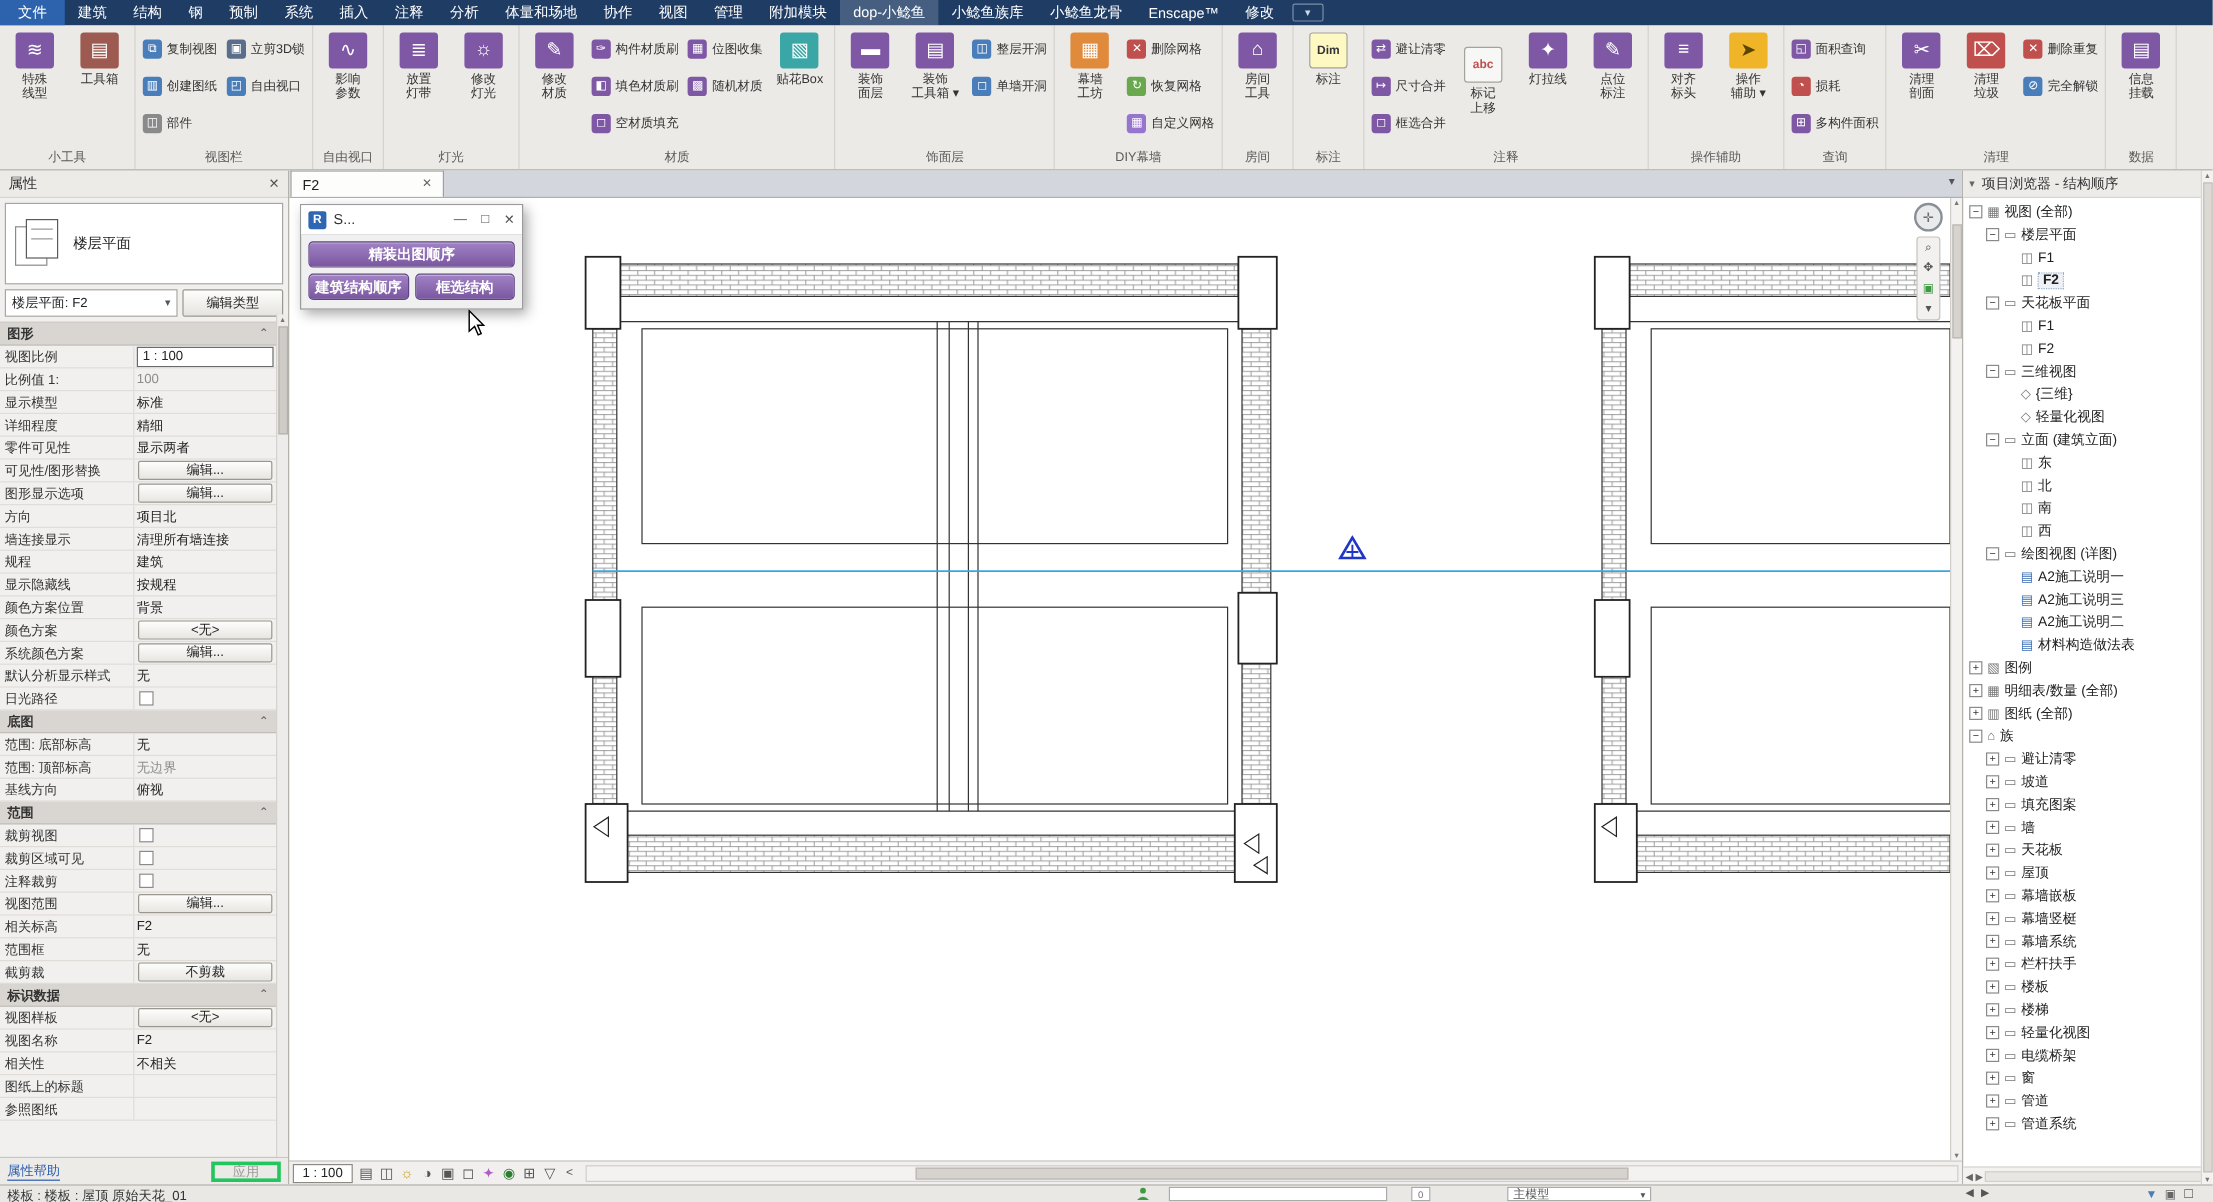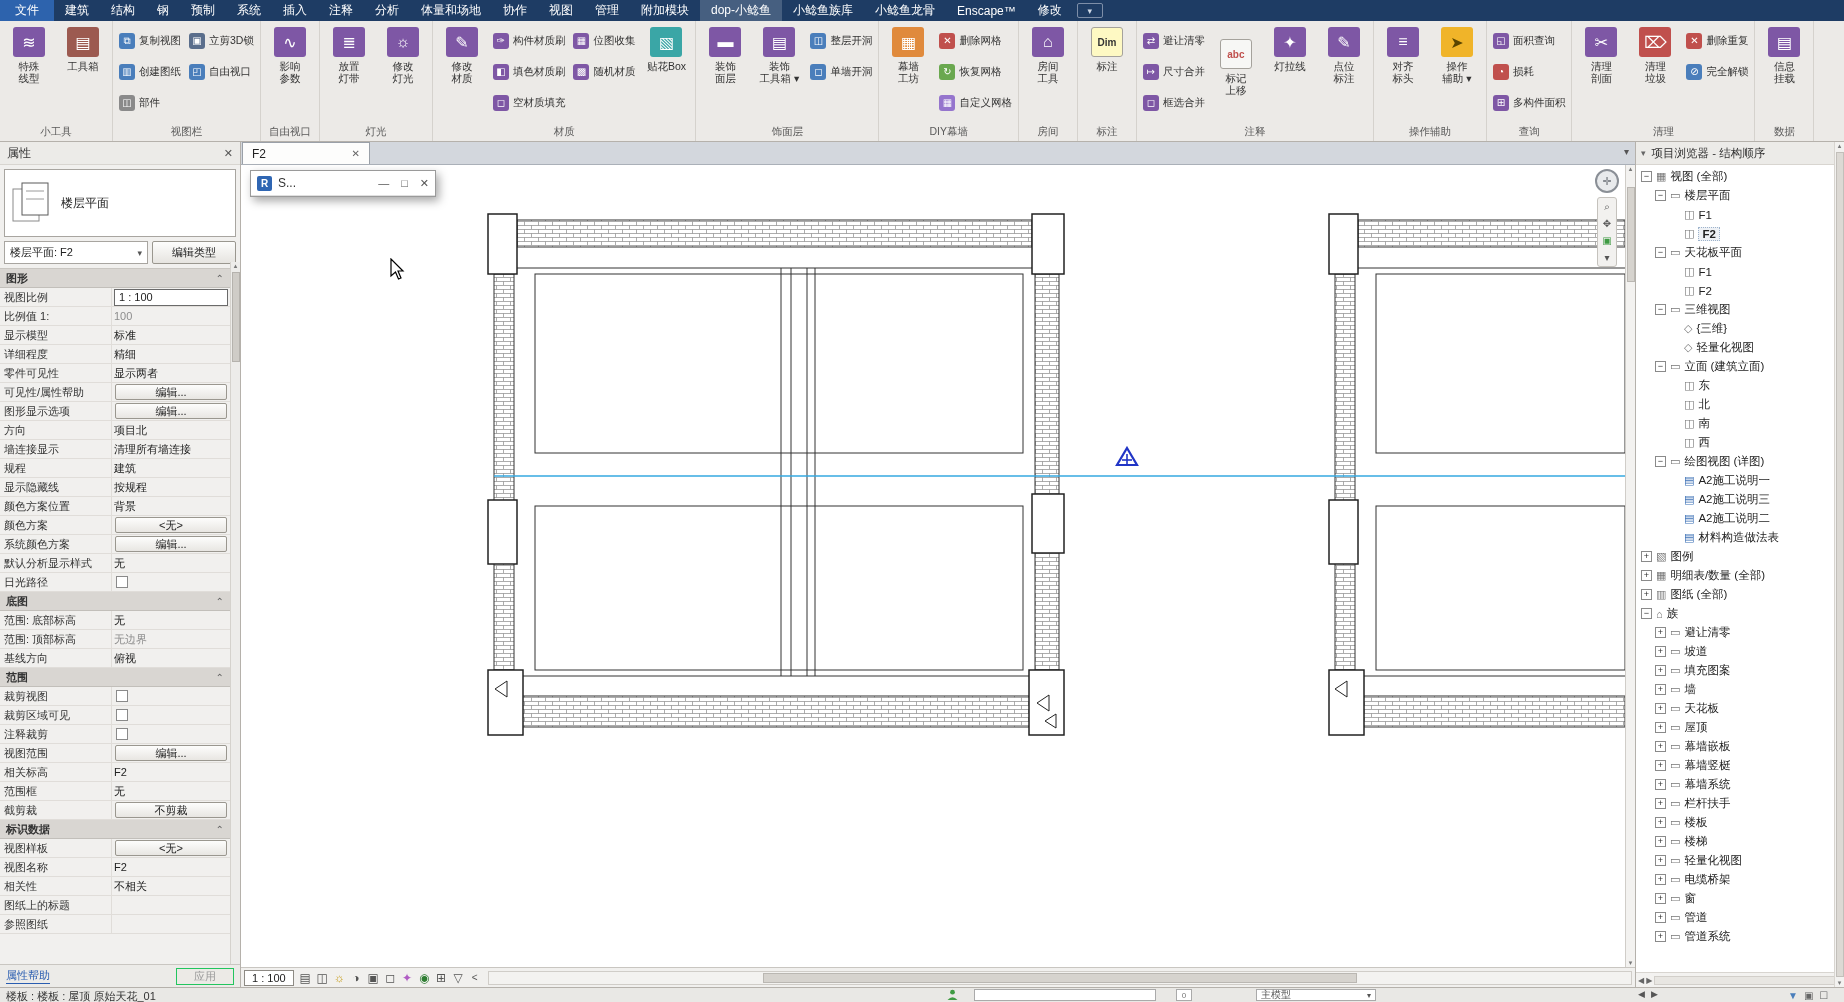--- a/index.html
+++ b/index.html
@@ -46,21 +46,21 @@
 .plab{width:112px;padding:2px 4px;border-right:1px solid #e0ddd9;color:#333;white-space:nowrap;overflow:hidden}
 .pval{flex:1;display:flex;align-items:center;padding:0 2px;white-space:nowrap;overflow:hidden}
 .pval .dim{color:#8d8d8d}
 .pinput{flex:1;background:#fff;border:1px solid #6a6a6a;padding:0 4px;line-height:15px}
 .pbtn{flex:1;margin:18px 1px;border:1px solid #9a978f;background:linear-gradient(#fdfdfc,#e8e6e2);text-align:center;border-radius:2px;line-height:14px}
 .pchk{width:12px;height:12px;background:#fff;border:1px solid #8a8a8a;margin-left:2px}
 .props-scroll{position:absolute;right:0;top:120px;bottom:23px;width:10px;background:#edecea;border-left:1px solid #d5d2cd;display:flex;flex-direction:column;align-items:center;font-size:7px;color:#777}
 .props-scroll .thumb{width:8px;height:90px;background:#cfccc7;border:1px solid #b5b2ad;margin-top:2px}
 .props-footer{height:23px;border-top:1px solid #c9c6c1;display:flex;align-items:center;padding:0 6px;background:#ecebe8}
 .props-footer .help{color:#2a5db0;font-size:11px;border-bottom:1px solid #2a5db0}
-.props-footer .apply{margin-left:auto;width:58px;height:17px;border:1px solid #22c55e;background:#eceae6;color:#9a9a9a;font-size:11px;display:flex;align-items:center;justify-content:center}
+.props-footer .apply{margin-left:auto;width:58px;height:17px;border:3px solid #22c55e;background:#eceae6;color:#9a9a9a;font-size:11px;display:flex;align-items:center;justify-content:center}
 
 
 .canvas{position:absolute;left:241px;top:142px;right:209px;bottom:15px;background:#fff;z-index:10;display:flex;flex-direction:column}
 .tabbar{height:23px;background:#d3d7dd;display:flex;align-items:flex-end;border-bottom:1px solid #aab0b8;position:relative}
 .dtab{height:22px;background:#fdfdfc;border:1px solid #9aa0a8;border-bottom:none;display:flex;align-items:center;gap:26px;padding:0 9px;font-size:12px;min-width:128px;margin-left:1px}
 .dtab .x{color:#666;font-size:10px;margin-left:auto}
 .tab-chev{position:absolute;right:6px;top:4px;font-size:10px;color:#555}
 .draw{flex:1;position:relative;overflow:hidden}
 .draw svg.plan{position:absolute;left:0;top:0}
 .vscroll{position:absolute;right:0;top:0;bottom:0;width:10px;background:#f3f2f0;border-left:1px solid #d0cdc8;display:flex;flex-direction:column;align-items:center;font-size:7px;color:#777}
@@ -480,21 +480,21 @@
           <span>精细</span>
         </div>
       </div>
       <div class="prow">
         <div class="plab">零件可见性</div>
         <div class="pval">
           <span>显示两者</span>
         </div>
       </div>
       <div class="prow">
-        <div class="plab">可见性/属性帮助</div>
+        <div class="plab">可见性/图形替换</div>
         <div class="pval">
           <div class="pbtn">编辑...</div>
         </div>
       </div>
       <div class="prow">
         <div class="plab">图形显示选项</div>
         <div class="pval">
           <div class="pbtn">编辑...</div>
         </div>
       </div>
@@ -768,20 +768,27 @@
 <div class="dialog">
   <div class="tbar">
     <span class="rlogo">R</span>
     <span class="ttl">S...</span>
     <span class="wbtns">
       <span>—</span>
       <span>□</span>
       <span>✕</span>
     </span>
   </div>
+  <div class="body">
+    <div class="pbtn-purple">精装出图顺序</div>
+    <div class="row2">
+      <div class="pbtn-purple">建筑结构顺序</div>
+      <div class="pbtn-purple">框选结构</div>
+    </div>
+  </div>
 </div>
 
 <svg class="cursor-arrow" width="16" height="24">
   <polygon points="1,1 1,18 5.5,14 8.5,21 11,20 8,13 13,13" fill="#fff" stroke="#000" stroke-width="1.2"></polygon>
 </svg>
 
 <svg class="canvas-badge" width="24" height="22">
   <polygon points="12,2 22,19 2,19" fill="none" stroke="#2135c6" stroke-width="2.2"></polygon>
   <line x1="12" y1="8" x2="12" y2="19" stroke="#2135c6" stroke-width="1.6"></line>
   <line x1="7" y1="14" x2="17" y2="14" stroke="#2135c6" stroke-width="1.6"></line>

